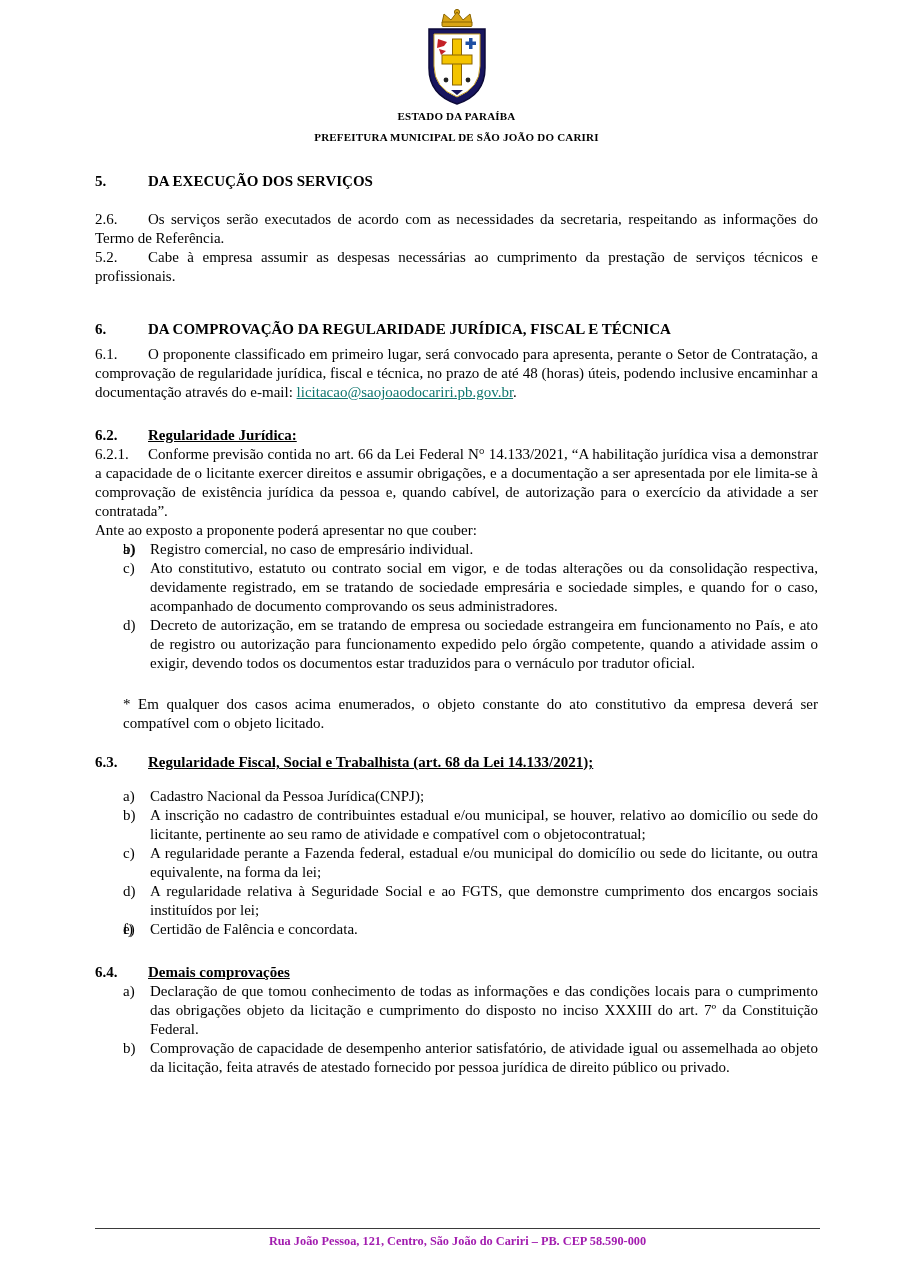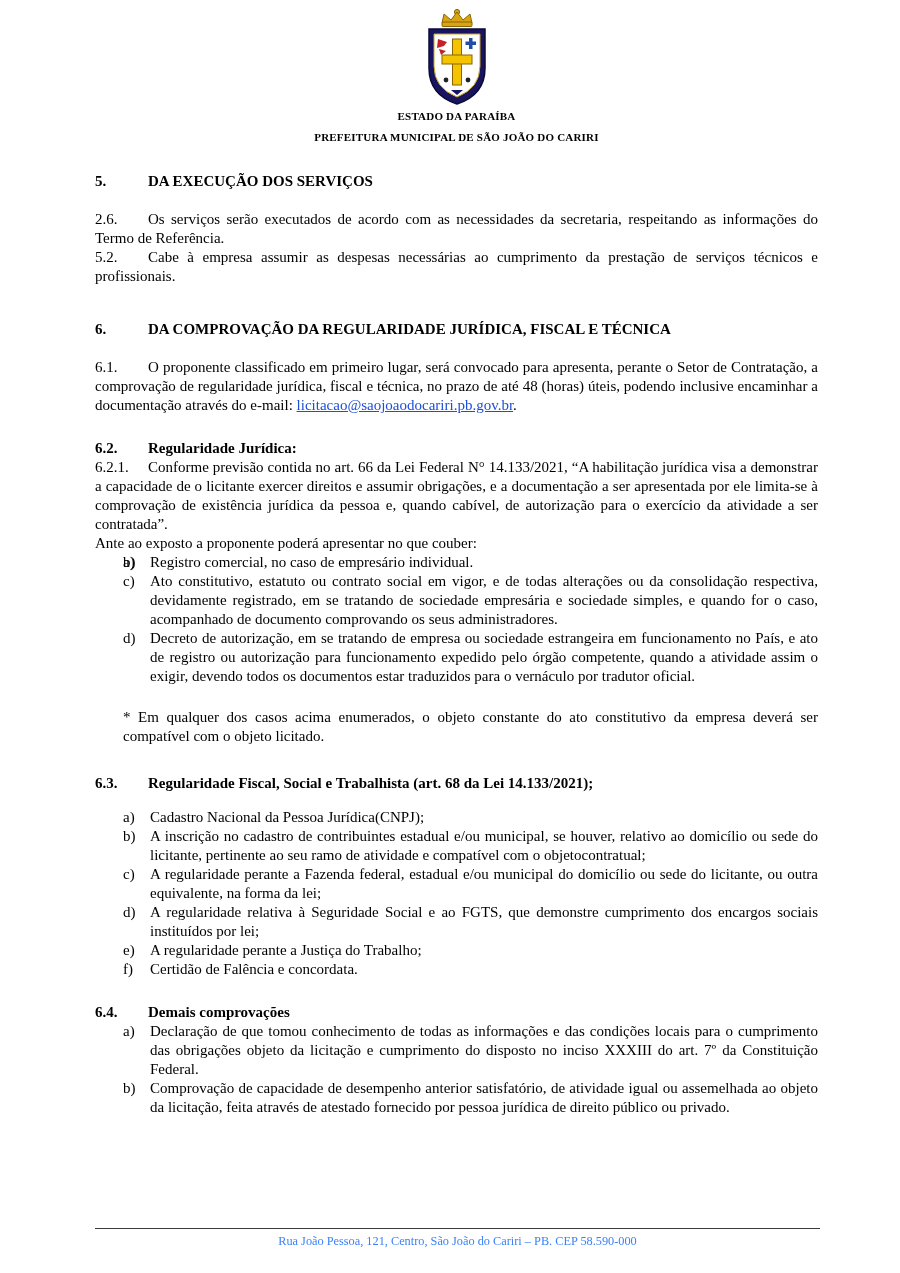--- a/index.html
+++ b/index.html
@@ -26,29 +26,29 @@
     text-align:justify;
   }
   .num {
     display:inline-block;
     width:53px;
     vertical-align:top;
   }
   .sec-heading { font-weight:bold; }
   .sec-heading .num { font-weight:bold; }
   .h5 { margin-bottom:19px; }
-  .h6 { margin-top:34px; margin-bottom:19px; }
+  .h6 { margin-top:34px; margin-bottom:6px; }
   .sub-heading { font-weight:bold; }
-  .sub-heading .title { }
+  .sub-heading .title { text-decoration:underline; }
   .h62 { margin-top:24px; }
-  .h63 { margin-top:28px; margin-bottom:15px; }
+  .h63 { margin-top:20px; margin-bottom:15px; }
   .h64 { margin-top:24px; }
   .para { text-align:justify; }
   .para .ptext { }
-  .email-link { color:#1d4ed8; text-decoration:underline; cursor:pointer; }
+  .email-link { color:#0f766e; text-decoration:underline; cursor:pointer; }
   .list { }
   .li {
     position:relative;
     padding-left:55px;
     text-align:justify;
   }
   .li .marker {
     position:absolute;
     left:28px;
     top:0;
@@ -64,23 +64,23 @@
     bottom:24px;
     text-align:center;
   }
   .footer-rule {
     border:0;
     border-top:1.4px solid #3a3a3a;
     margin-bottom:4px;
   }
   .footer-line {
     font-size:12.3px;
-    font-weight:normal;
+    font-weight:bold;
     line-height:16px;
-    color:#3b82f6;
+    color:#a21caf;
   }
 </style>
 </head>
 <body>
 
 <div class="page">
 
   <div class="doc-header">
     <div class="logo-wrap">
       <svg width="72" height="98" viewBox="0 0 72 98">
@@ -173,21 +173,21 @@
       <div class="li">
         <span class="marker">b)</span><span>A inscrição no cadastro de contribuintes estadual e/ou municipal, se houver, relativo ao domicílio ou sede do licitante, pertinente ao seu ramo de atividade e compatível com o objetocontratual;</span>
       </div>
       <div class="li">
         <span class="marker">c)</span><span>A regularidade perante a Fazenda federal, estadual e/ou municipal do domicílio ou sede do licitante, ou outra equivalente, na forma da lei;</span>
       </div>
       <div class="li">
         <span class="marker">d)</span><span>A regularidade relativa à Seguridade Social e ao FGTS, que demonstre cumprimento dos encargos sociais instituídos por lei;</span>
       </div>
       <div class="li">
-        <span class="marker">e)</span><span>A regularidade perante a Justiça do Trabalho;</span>
+        <span class="marker">e)</span>
       </div>
       <div class="li">
         <span class="marker">f)</span><span>Certidão de Falência e concordata.</span>
       </div>
     </div>
 
     <div class="sub-heading h64">
       <span class="num">6.4.</span><span class="title">Demais comprovações</span>
     </div>
 

